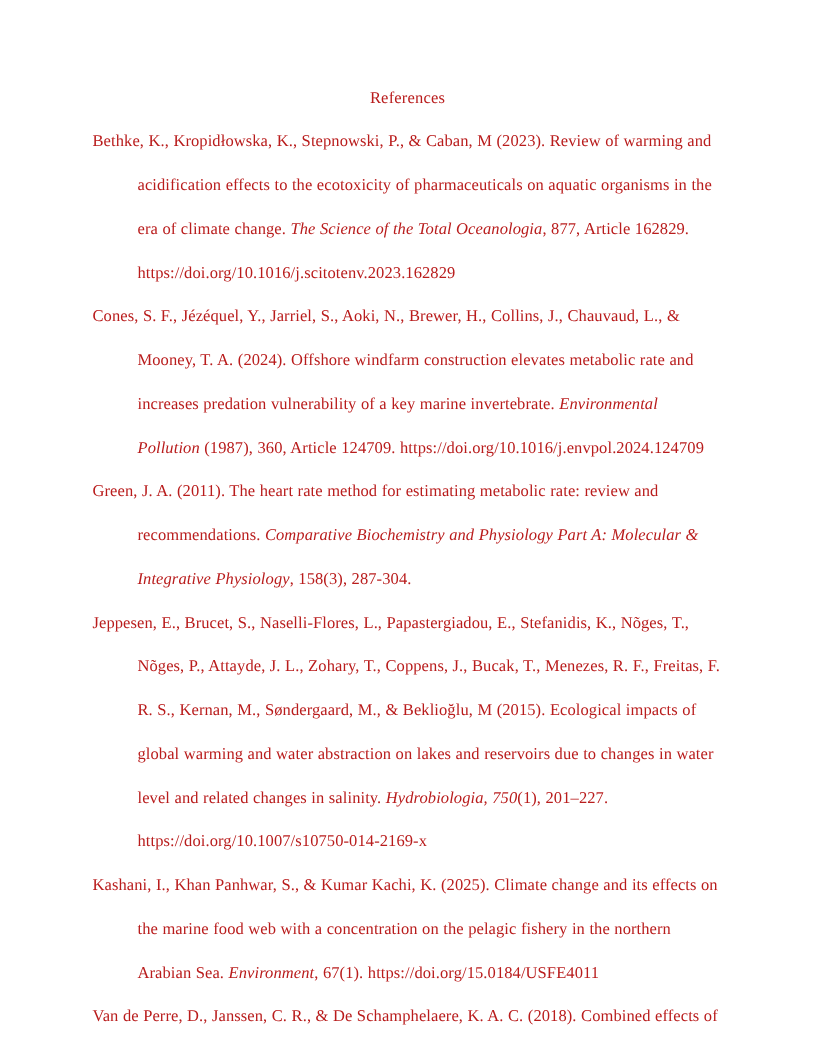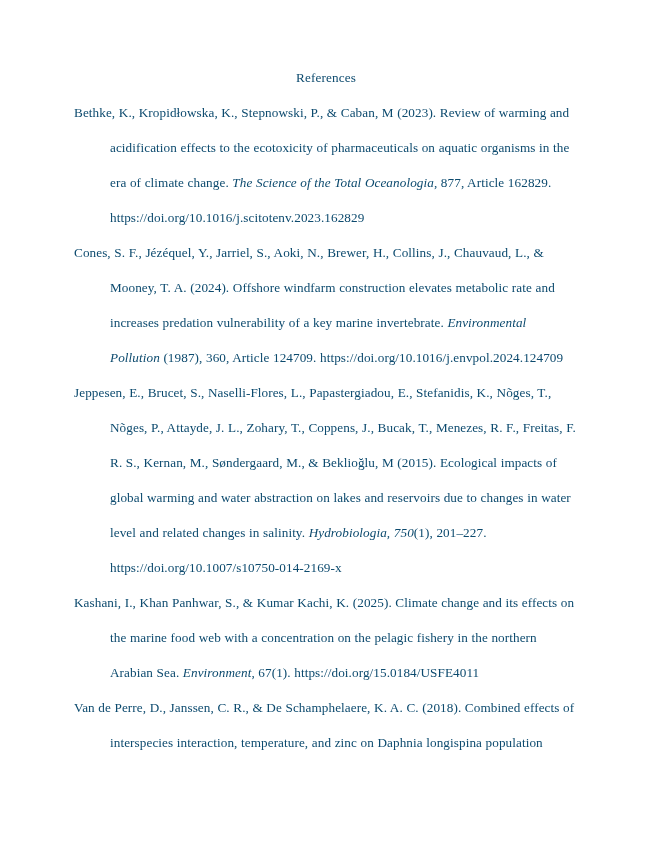--- a/index.html
+++ b/index.html
@@ -7,21 +7,21 @@
     padding: 0;
     background: #ffffff;
   }
   .page {
     position: relative;
     width: 650px;
     height: 841px;
     background: #ffffff;
     overflow: hidden;
     font-family: "Liberation Serif", "DejaVu Serif", serif;
-    color: #0c4a6e;
+    color: #b91c1c;
     box-sizing: border-box;
   }
   .content {
     position: absolute;
     left: 74px;
     top: 60px;
     width: 504px;
   }
   .page-heading {
     text-align: center;
@@ -55,19 +55,20 @@
 <body>
 
 <div class="page">
   <div class="content">
 
     <div class="page-heading">References</div>
 
     <div class="ref-list" id="reference-list">
         <div class="ref-entry"><span>Bethke, K., Kropidłowska, K., Stepnowski, P., &amp; Caban, M (2023). Review of warming and acidification effects to the ecotoxicity of pharmaceuticals on aquatic organisms in the era of climate change. </span><span class="it">The Science of the Total Oceanologia</span><span>, 877, Article 162829. https://doi.org/10.1016/j.scitotenv.2023.162829</span></div>
         <div class="ref-entry"><span>Cones, S. F., Jézéquel, Y., Jarriel, S., Aoki, N., Brewer, H., Collins, J., Chauvaud, L., &amp; Mooney, T. A. (2024). Offshore windfarm construction elevates metabolic rate and increases predation vulnerability of a key marine invertebrate. </span><span class="it">Environmental Pollution</span><span> (1987), 360, Article 124709. https://doi.org/10.1016/j.envpol.2024.124709</span></div>
+        <div class="ref-entry"><span>Green, J. A. (2011). The heart rate method for estimating metabolic rate: review and recommendations. </span><span class="it">Comparative Biochemistry and Physiology Part A: Molecular &amp; Integrative Physiology</span><span>, 158(3), 287-304.</span></div>
         <div class="ref-entry"><span>Jeppesen, E., Brucet, S., Naselli-Flores, L., Papastergiadou, E., Stefanidis, K., Nõges, T., Nõges, P., Attayde, J. L., Zohary, T., Coppens, J., Bucak, T., Menezes, R. F., Freitas, F. R. S., Kernan, M., Søndergaard, M., &amp; Beklioğlu, M (2015). Ecological impacts of global warming and water abstraction on lakes and reservoirs due to changes in water level and related changes in salinity. </span><span class="it">Hydrobiologia, 750</span><span>(1), 201–227. https://doi.org/10.1007/s10750-014-2169-x</span></div>
         <div class="ref-entry"><span>Kashani, I., Khan Panhwar, S., &amp; Kumar Kachi, K. (2025). Climate change and its effects on the marine food web with a concentration on the pelagic fishery in the northern Arabian Sea. </span><span class="it">Environment</span><span>, 67(1). https://doi.org/15.0184/USFE4011</span></div>
         <div class="ref-entry"><span>Van de Perre, D., Janssen, C. R., &amp; De Schamphelaere, K. A. C. (2018). Combined effects of interspecies interaction, temperature, and zinc on Daphnia longispina population</span></div>
       </div>
 
   </div>
 </div>
 
 </body></html>

